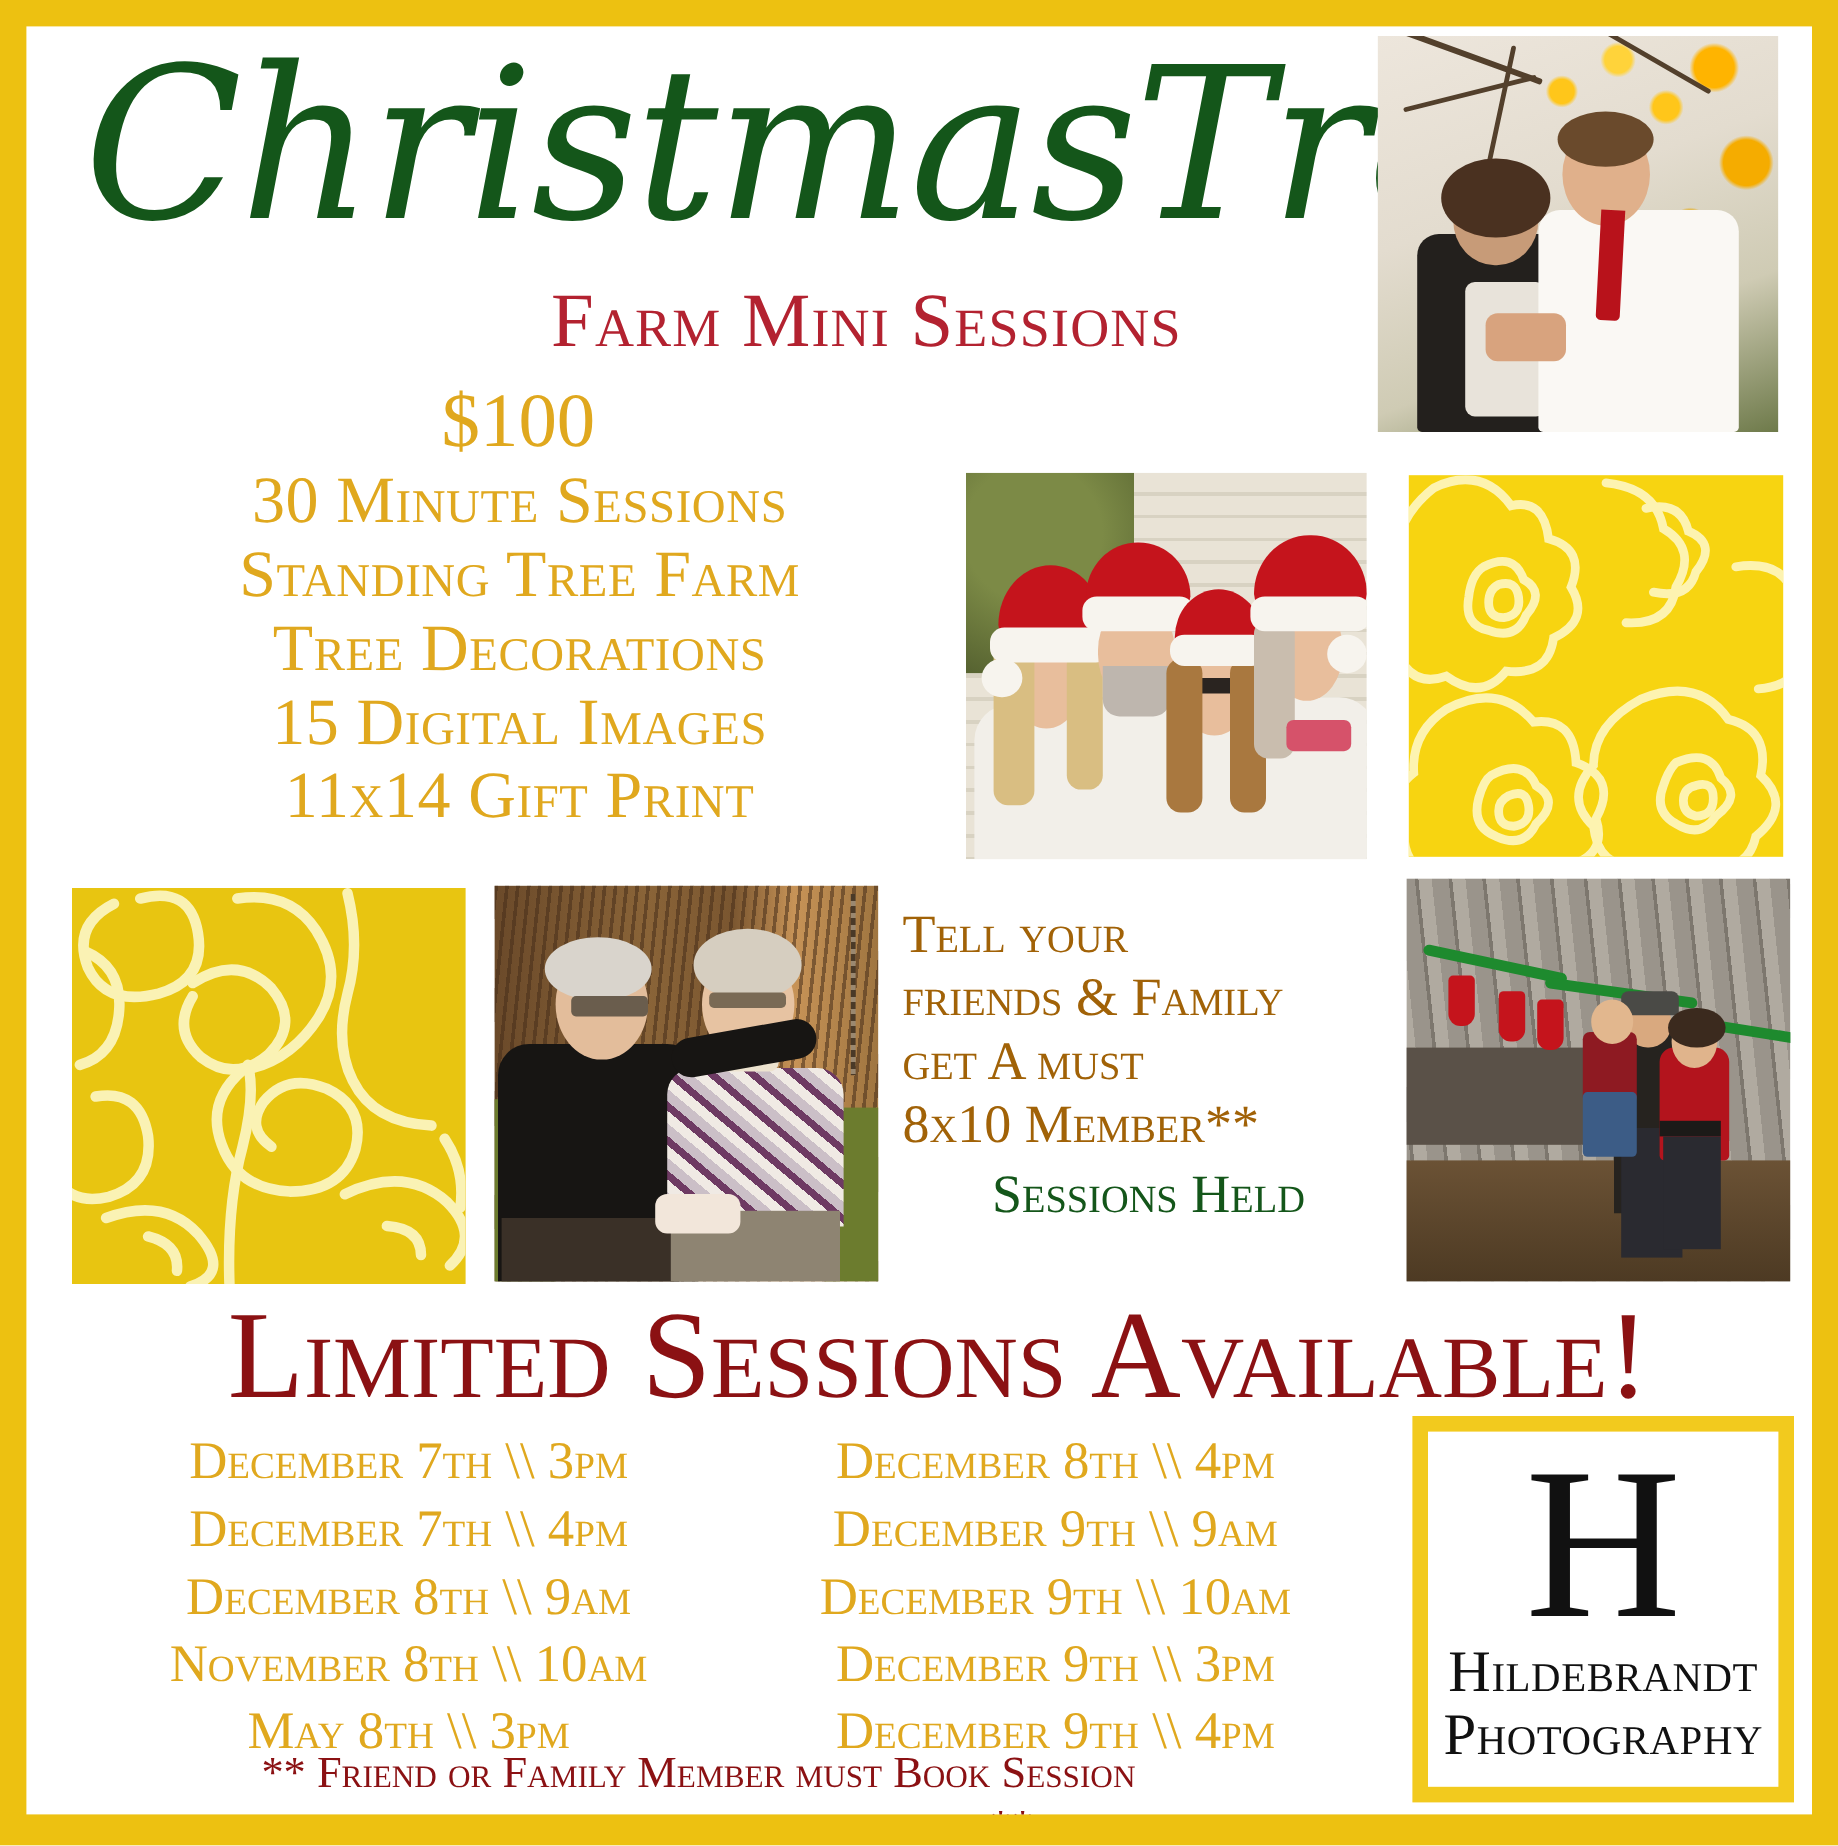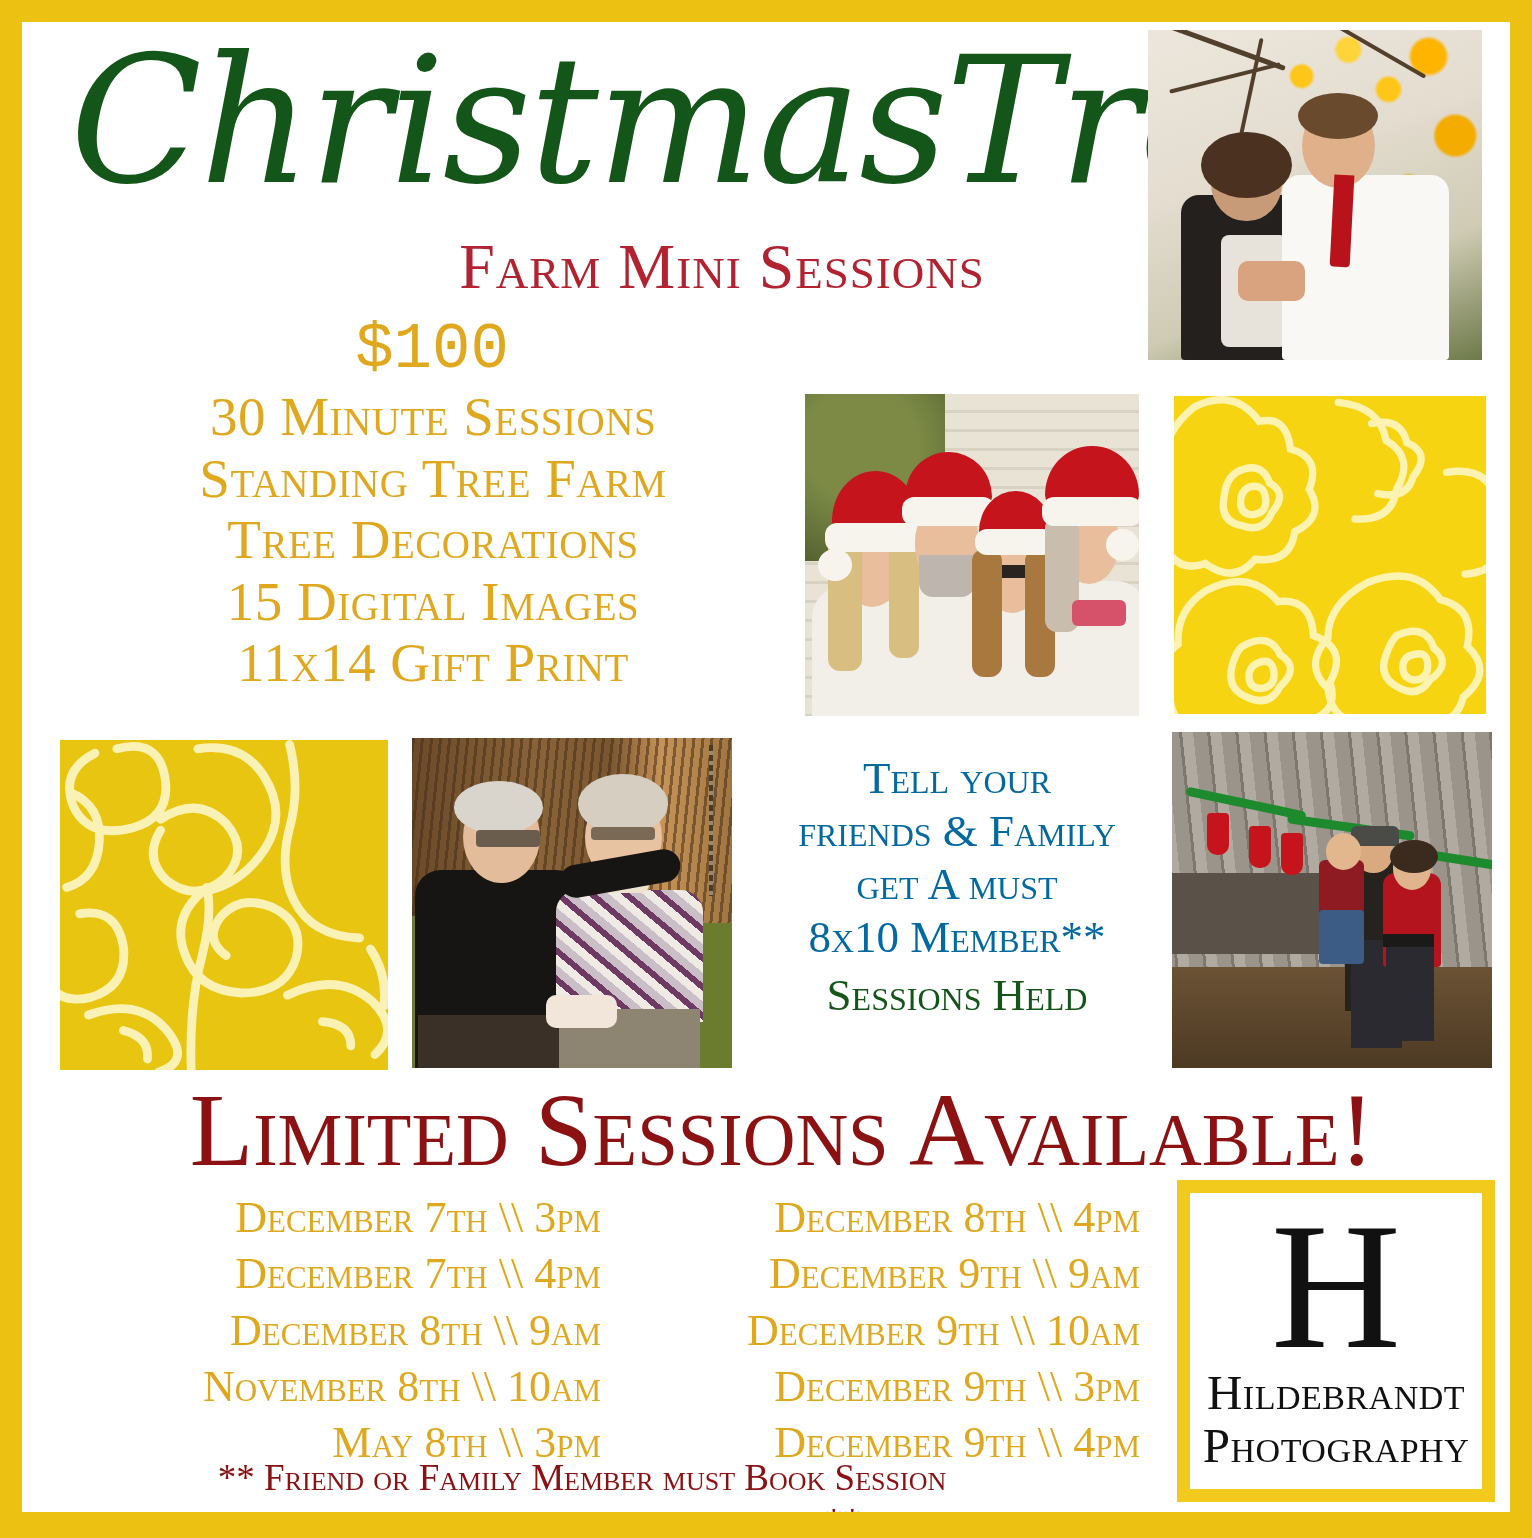--- a/index.html
+++ b/index.html
@@ -52,21 +52,21 @@
   }
 
   
   .price {
     position: absolute;
     left: 100px; top: 292px;
     width: 620px;
     text-align: center;
     font-size: 64px;
     color: #E0A81E;
-    font-family: Liberation Mono, monospace;
+    font-family: Liberation Serif, serif;
   }
   .features {
     position: absolute;
     left: 86px; top: 364px;
     width: 650px;
     text-align: center;
   }
   .features .feat {
     font-family: "Liberation Serif", serif;
     font-variant: small-caps;
@@ -147,26 +147,25 @@
     background: linear-gradient(180deg,#6b5235 0%,#4d3a23 100%);
   }
   .garland { position:absolute; height:9px; background:#1E8A2E; border-radius:5px; }
   .stocking { position:absolute; width:22px; height:42px; background:#C5141C; border-radius:4px 4px 10px 10px; }
 
   
   .msg-red {
     position: absolute;
     left: 730px; top: 730px;
     width: 410px;
-    text-align: center;
     font-family: "Liberation Serif", serif;
     font-variant: small-caps;
     font-size: 45px;
     line-height: 1.18;
-    color: #0369a1;
+    color: #a16207;
   }
   .msg-green {
     position: absolute;
     left: 730px; top: 946px;
     width: 410px;
     text-align: center;
     font-family: "Liberation Serif", serif;
     font-variant: small-caps;
     font-size: 45px;
     line-height: 1.2;
@@ -195,21 +194,21 @@
     display: flex;
     gap: 18px;
   }
   .sched-col { flex: 1 1 0; }
   .sched-item {
     font-family: "Liberation Serif", serif;
     font-variant: small-caps;
     font-size: 44px;
     line-height: 1.28;
     color: #E0A81E;
-    text-align: right;
+    text-align: center;
     white-space: nowrap;
   }
 
   
   .footnote {
     position: absolute;
     left: 60px; top: 1434px;
     width: 1000px;
     text-align: center;
     font-family: "Liberation Serif", serif;

